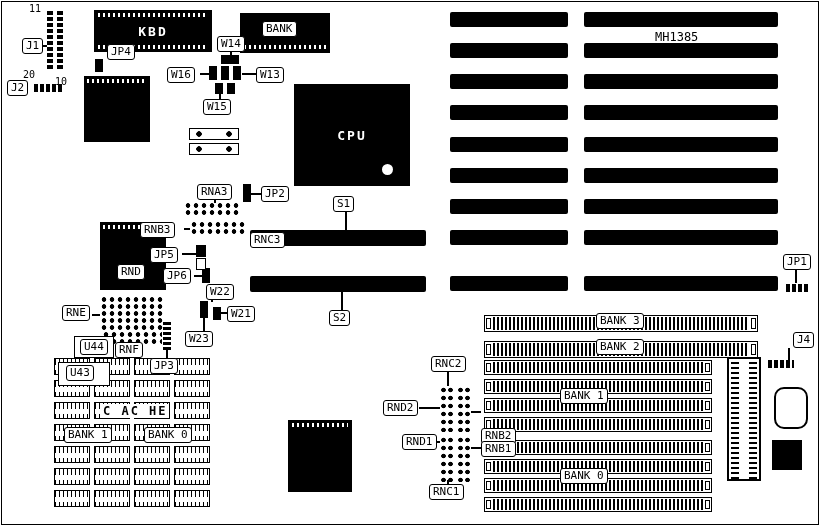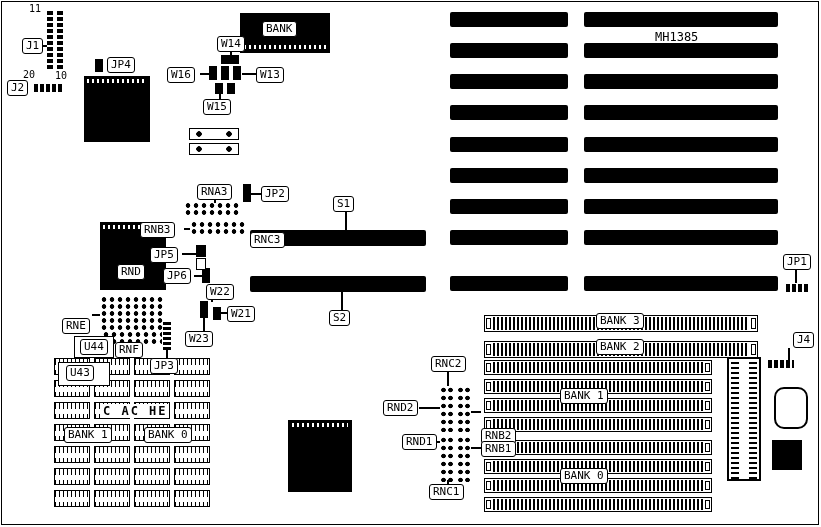--- a/index.html
+++ b/index.html
@@ -59,24 +59,27 @@
 <body>
 
 <div class="board">
   <div class="frame"></div>
 
   <div class="txt" style="left:29px;top:3px">11</div>
   <div class="pins-v" style="left:47px;top:11px;width:16px;height:58px"></div>
   <div class="lbl" style="left:22px;top:38px">J1</div>
   <div class="line" style="left:33px;top:45px;width:14px;height:2px"></div>
   <div class="txt" style="left:23px;top:69px">20</div>
-  <div class="txt" style="left:55px;top:70px">10</div>
+  <div class="txt" style="left:55px;top:76px">10</div>
   <div class="lbl" style="left:7px;top:80px">J2</div>
   <div class="pins-h" style="left:34px;top:84px;width:30px;height:8px"></div>
 
+  <div class="blk kbd" style="left:94px;top:10px;width:118px;height:42px">
+    <span>KBD</span>
+  </div>
   <div class="ticks" style="left:98px;top:13px;width:110px"></div>
   <div class="ticks" style="left:98px;top:45px;width:110px"></div>
 
   <div class="blk" style="left:240px;top:13px;width:90px;height:40px"></div>
   <div class="ticks" style="left:244px;top:45px;width:82px"></div>
   <div class="lbl" style="left:262px;top:21px">BANK</div>
 
   <div class="lbl" style="left:217px;top:36px">W14</div>
   <div class="line" style="left:230px;top:51px;width:2px;height:4px"></div>
   <div class="blk" style="left:221px;top:55px;width:18px;height:9px"></div>
@@ -86,27 +89,31 @@
   <div class="blk" style="left:215px;top:83px;width:8px;height:11px"></div>
   <div class="blk" style="left:227px;top:83px;width:8px;height:11px"></div>
   <div class="lbl" style="left:167px;top:67px">W16</div>
   <div class="line" style="left:200px;top:73px;width:9px;height:2px"></div>
   <div class="lbl" style="left:256px;top:67px">W13</div>
   <div class="line" style="left:242px;top:73px;width:14px;height:2px"></div>
   <div class="lbl" style="left:203px;top:99px">W15</div>
   <div class="line" style="left:219px;top:94px;width:2px;height:5px"></div>
 
   <div class="blk" style="left:95px;top:59px;width:8px;height:13px"></div>
-  <div class="lbl" style="left:107px;top:57px">JP4</div>
+  <div class="lbl" style="left:107px;top:44px">JP4</div>
   <div class="blk" style="left:84px;top:76px;width:66px;height:66px"></div>
   <div class="ticks" style="left:87px;top:79px;width:60px"></div>
 
   <div class="part2" style="left:189px;top:128px;width:50px;height:12px"></div>
   <div class="part2" style="left:189px;top:143px;width:50px;height:12px"></div>
 
+  <div class="blk cpu" style="left:294px;top:84px;width:116px;height:102px">
+    <span>CPU</span>
+    <i class="cpudot"></i>
+  </div>
 
   <div class="txt model" style="left:655px;top:30px">MH1385</div>
 
   <div class="blk slot" style="left:450px;top:12px;width:118px;height:15px"></div>
   <div class="blk slot" style="left:584px;top:12px;width:194px;height:15px"></div>
   <div class="blk slot" style="left:450px;top:43px;width:118px;height:15px"></div>
   <div class="blk slot" style="left:584px;top:43px;width:194px;height:15px"></div>
   <div class="blk slot" style="left:450px;top:74px;width:118px;height:15px"></div>
   <div class="blk slot" style="left:584px;top:74px;width:194px;height:15px"></div>
   <div class="blk slot" style="left:450px;top:105px;width:118px;height:15px"></div>
@@ -159,21 +166,21 @@
   <div class="lbl" style="left:206px;top:284px">W22</div>
   <div class="blk" style="left:200px;top:301px;width:8px;height:17px"></div>
   <div class="line" style="left:211px;top:299px;width:2px;height:3px"></div>
   <div class="lbl" style="left:227px;top:306px">W21</div>
   <div class="blk" style="left:213px;top:307px;width:8px;height:13px"></div>
   <div class="line" style="left:221px;top:312px;width:6px;height:2px"></div>
   <div class="lbl" style="left:185px;top:331px">W23</div>
   <div class="line" style="left:203px;top:318px;width:2px;height:13px"></div>
 
   <div class="rn" style="left:100px;top:296px;width:64px;height:34px"></div>
-  <div class="lbl" style="left:62px;top:318px">RNE</div>
+  <div class="lbl" style="left:62px;top:305px">RNE</div>
   <div class="line" style="left:92px;top:314px;width:8px;height:2px"></div>
   <div class="rn" style="left:102px;top:331px;width:60px;height:13px"></div>
   <div class="box" style="left:74px;top:336px;width:40px;height:22px"></div>
   <div class="lbl" style="left:80px;top:339px">U44</div>
   <div class="lbl" style="left:115px;top:342px">RNF</div>
   <div class="box" style="left:58px;top:362px;width:52px;height:24px"></div>
   <div class="lbl" style="left:66px;top:365px">U43</div>
   <div class="pins-vs" style="left:163px;top:320px;width:8px;height:30px"></div>
   <div class="lbl" style="left:150px;top:358px">JP3</div>
   <div class="line" style="left:166px;top:350px;width:2px;height:8px"></div>

